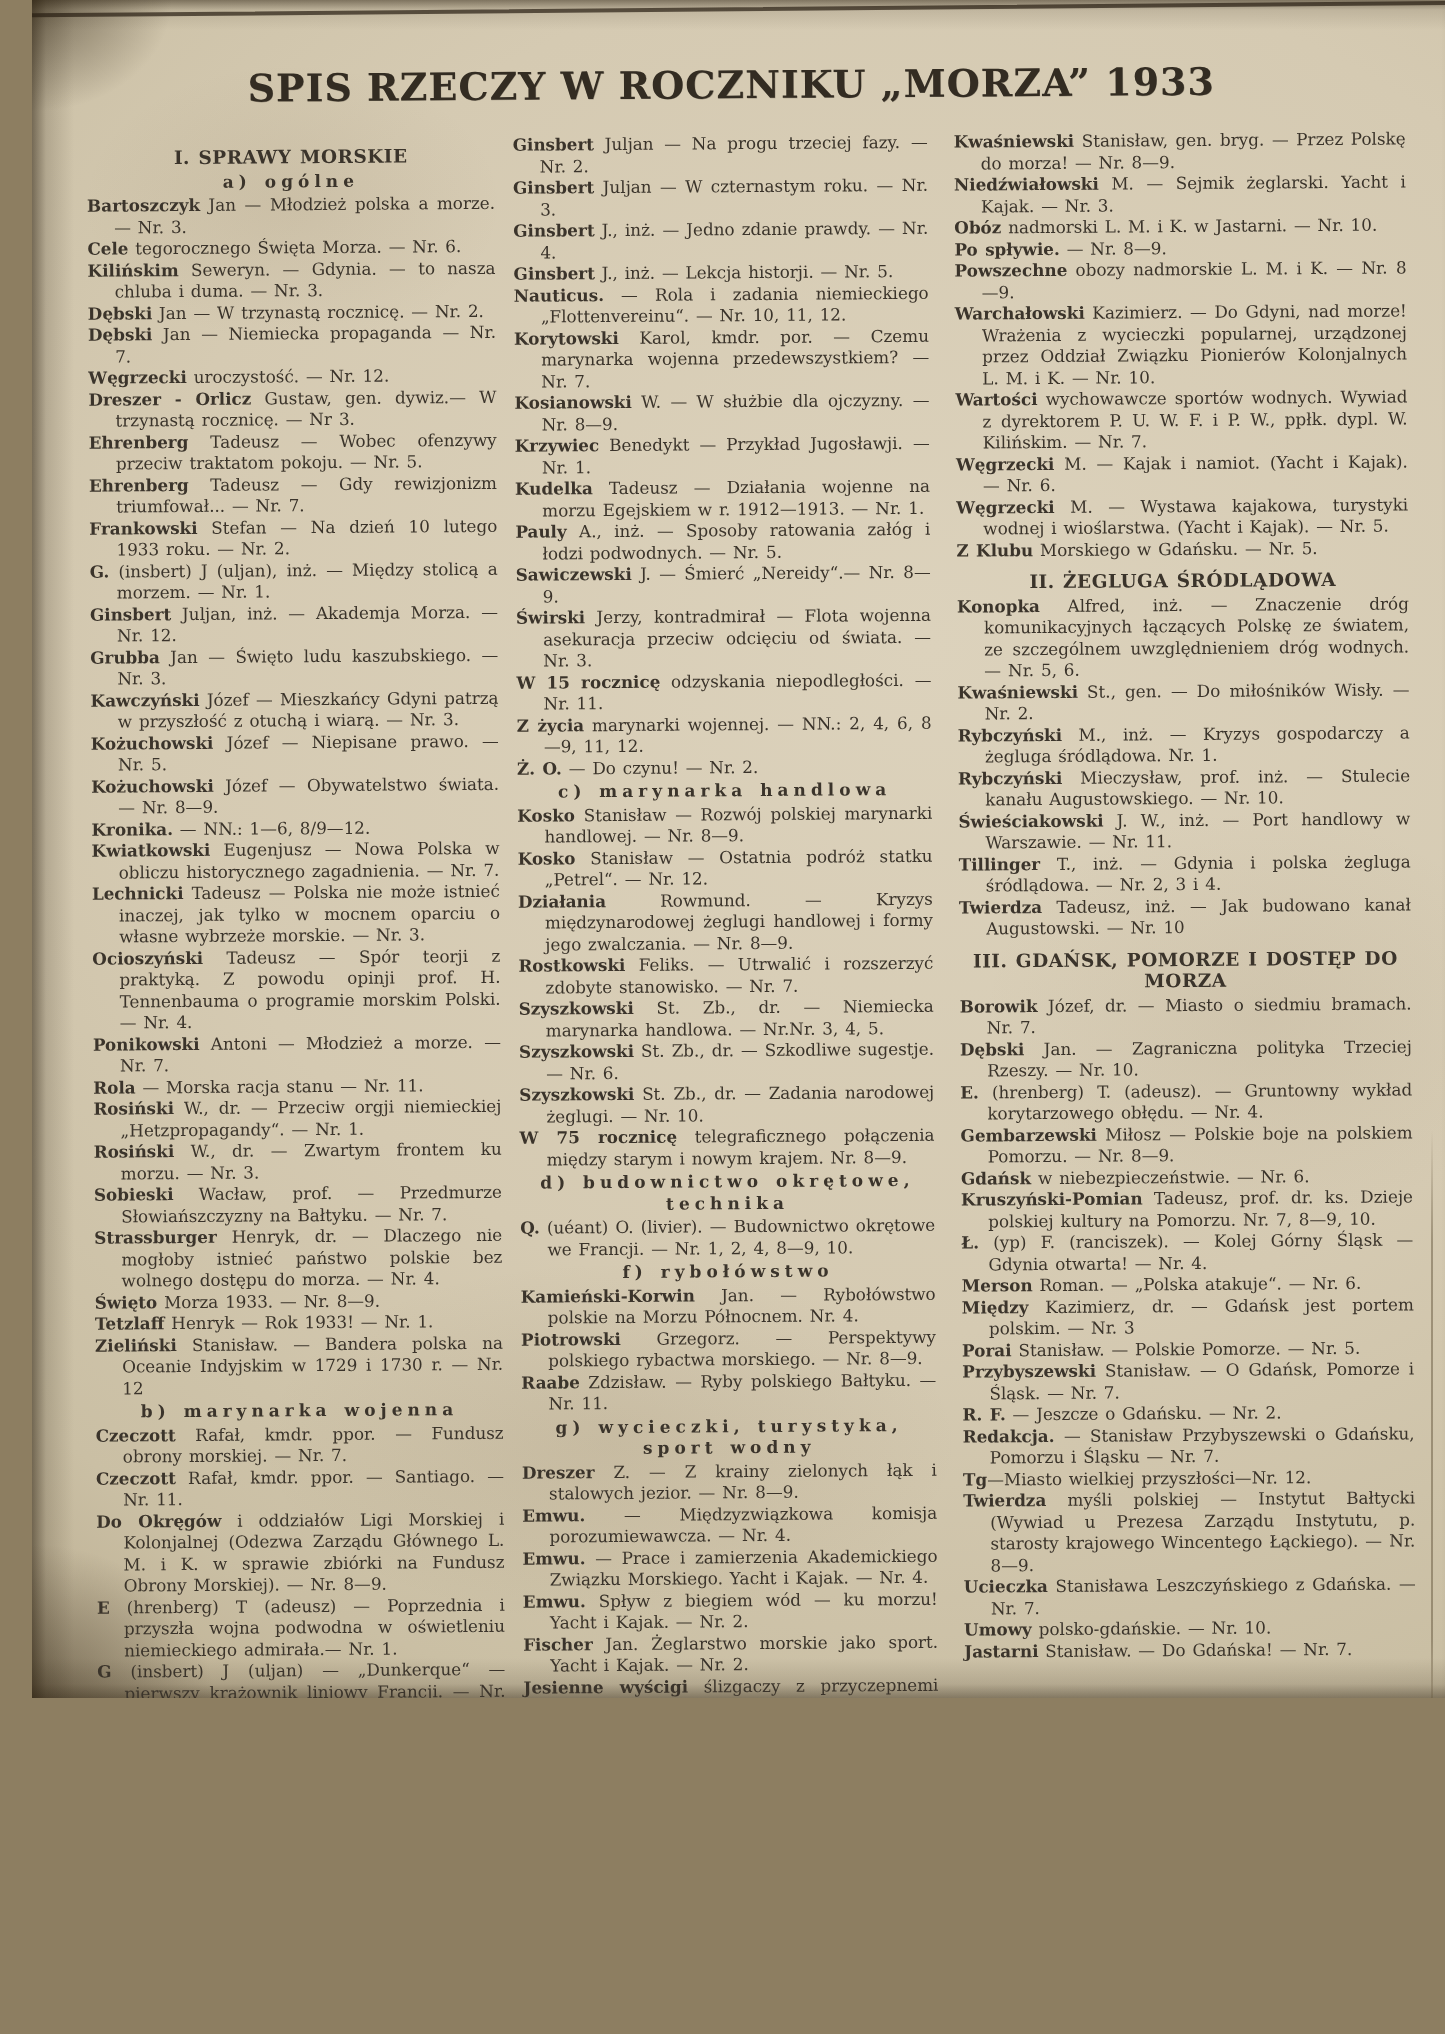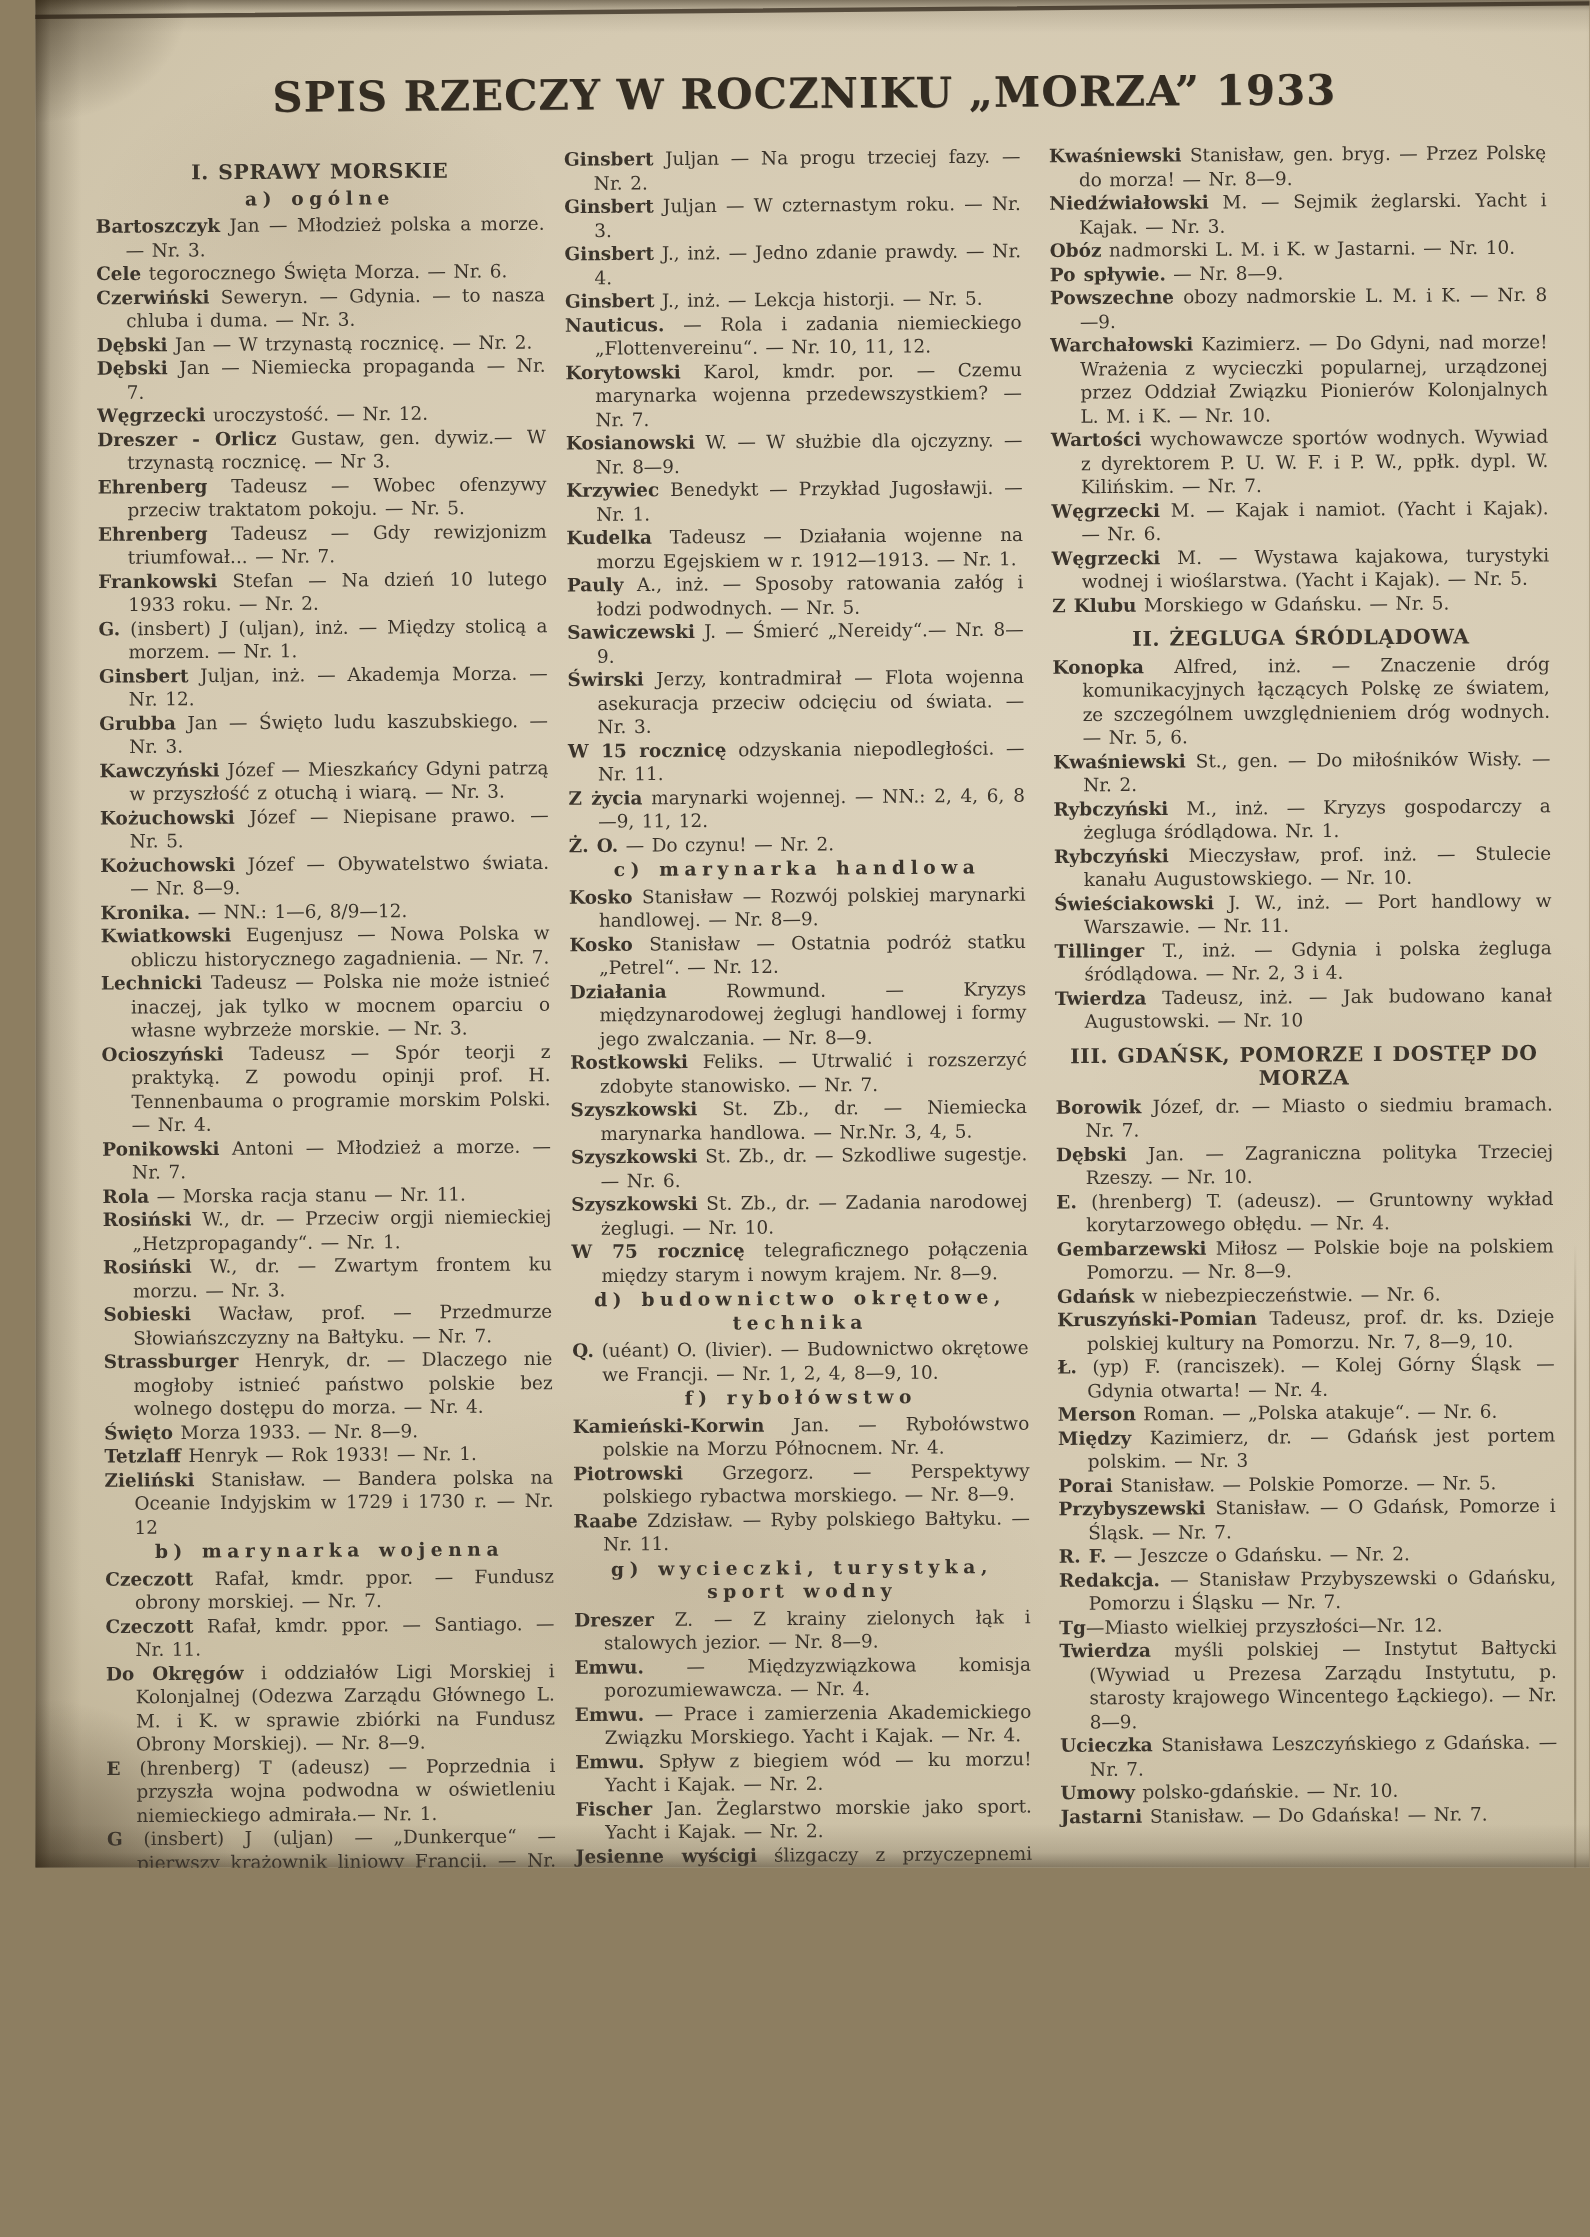--- a/index.html
+++ b/index.html
@@ -84,21 +84,21 @@
   <div class="content">
     <h1 class="title">SPIS RZECZY W ROCZNIKU „MORZA” 1933</h1>
 
     <div class="cols">
       <div class="col col-1">
 
       <p class="block t-h1"><span>I.  SPRAWY MORSKIE</span></p>
           <p class="block t-h2"><span>a) ogólne</span></p>
           <p class="block t-e"><b class="lead">Bartoszczyk</b><span> Jan — Młodzież polska a morze. — Nr. 3.</span></p>
           <p class="block t-e"><b class="lead">Cele</b><span> tegorocznego Święta Morza. — Nr. 6.</span></p>
-          <p class="block t-e"><b class="lead">Czerwiński</b><span> Seweryn. — Gdynia. — to nasza chluba i duma. — Nr. 3.</span></p>
+          <p class="block t-e"><b class="lead">Kilińskim</b><span> Seweryn. — Gdynia. — to nasza chluba i duma. — Nr. 3.</span></p>
           <p class="block t-e"><b class="lead">Dębski</b><span> Jan — W trzynastą rocznicę. — Nr. 2.</span></p>
           <p class="block t-e"><b class="lead">Dębski</b><span> Jan — Niemiecka propaganda — Nr. 7.</span></p>
           <p class="block t-e"><b class="lead">Węgrzecki</b><span> uroczystość. — Nr. 12.</span></p>
           <p class="block t-e"><b class="lead">Dreszer - Orlicz</b><span> Gustaw, gen. dywiz.— W trzynastą rocznicę. — Nr 3.</span></p>
           <p class="block t-e"><b class="lead">Ehrenberg</b><span> Tadeusz — Wobec ofenzywy przeciw traktatom pokoju. — Nr. 5.</span></p>
           <p class="block t-e"><b class="lead">Ehrenberg</b><span> Tadeusz — Gdy rewizjonizm triumfował... — Nr. 7.</span></p>
           <p class="block t-e"><b class="lead">Frankowski</b><span> Stefan — Na dzień 10 lutego 1933 roku. — Nr. 2.</span></p>
           <p class="block t-e"><b class="lead">G.</b><span> (insbert) J (uljan), inż. — Między stolicą a morzem. — Nr. 1.</span></p>
           <p class="block t-e"><b class="lead">Ginsbert</b><span> Juljan, inż. — Akademja Morza. — Nr. 12.</span></p>
           <p class="block t-e"><b class="lead">Grubba</b><span> Jan — Święto ludu kaszubskiego. — Nr. 3.</span></p>

